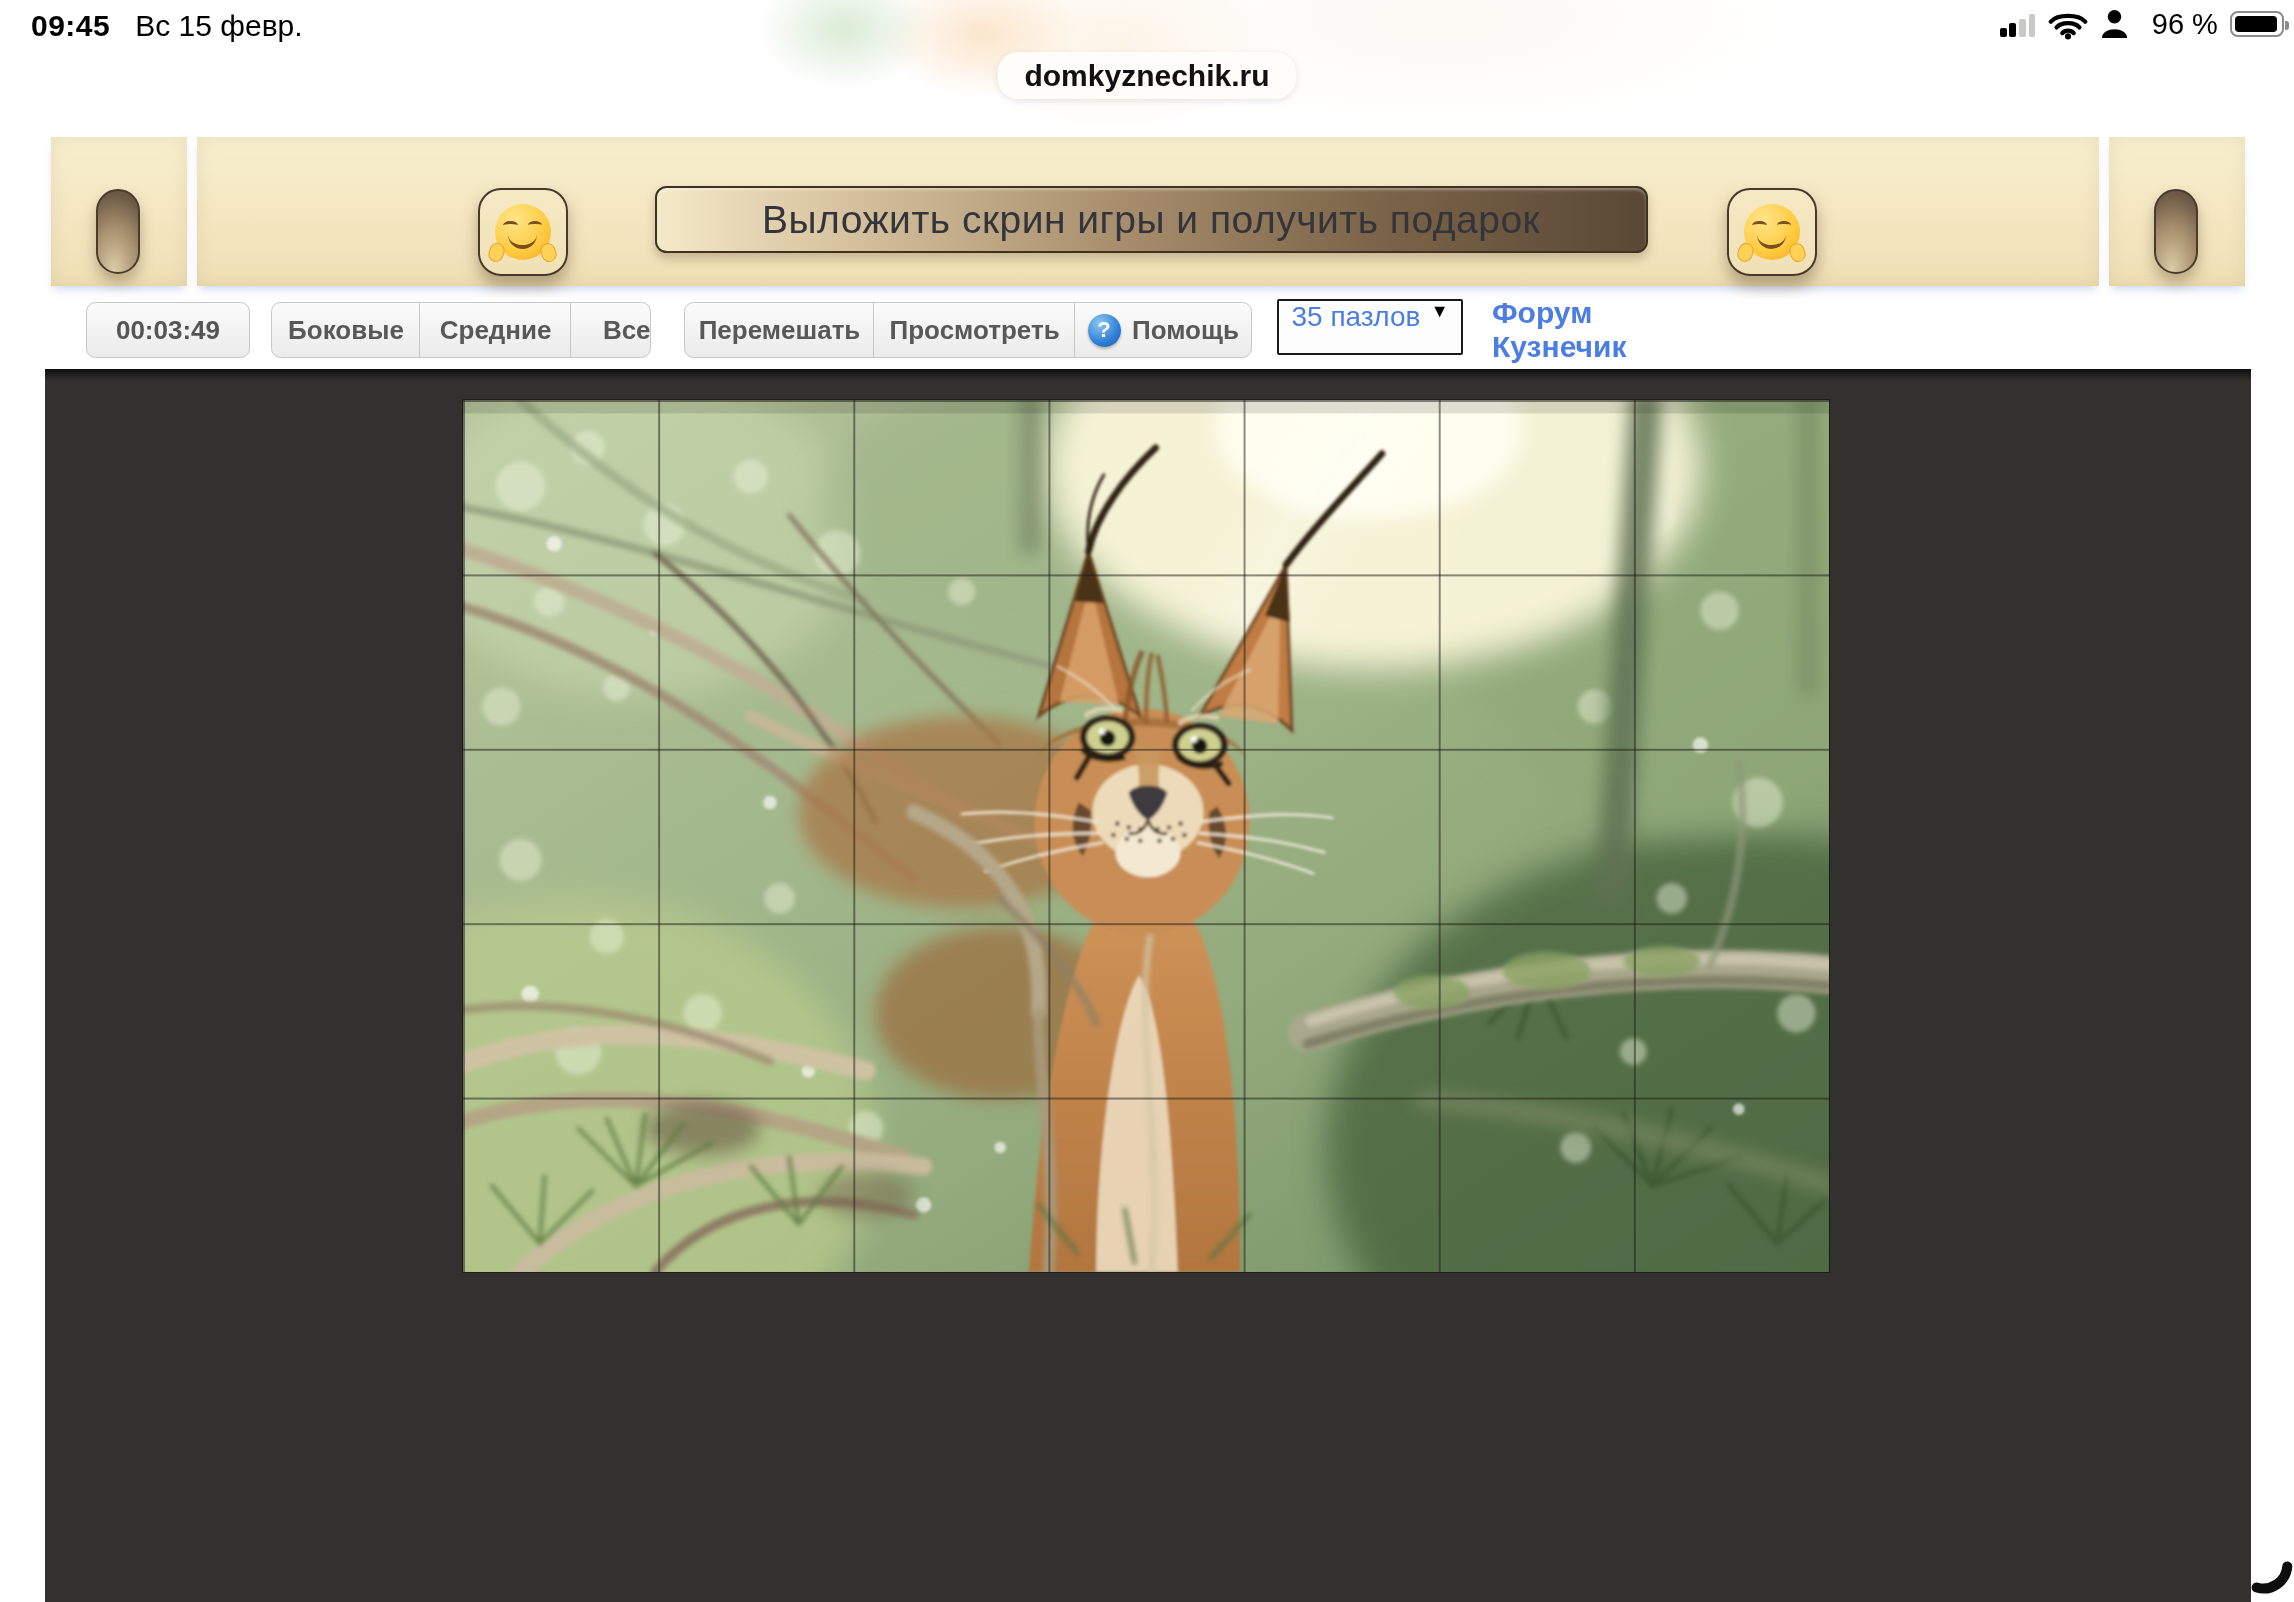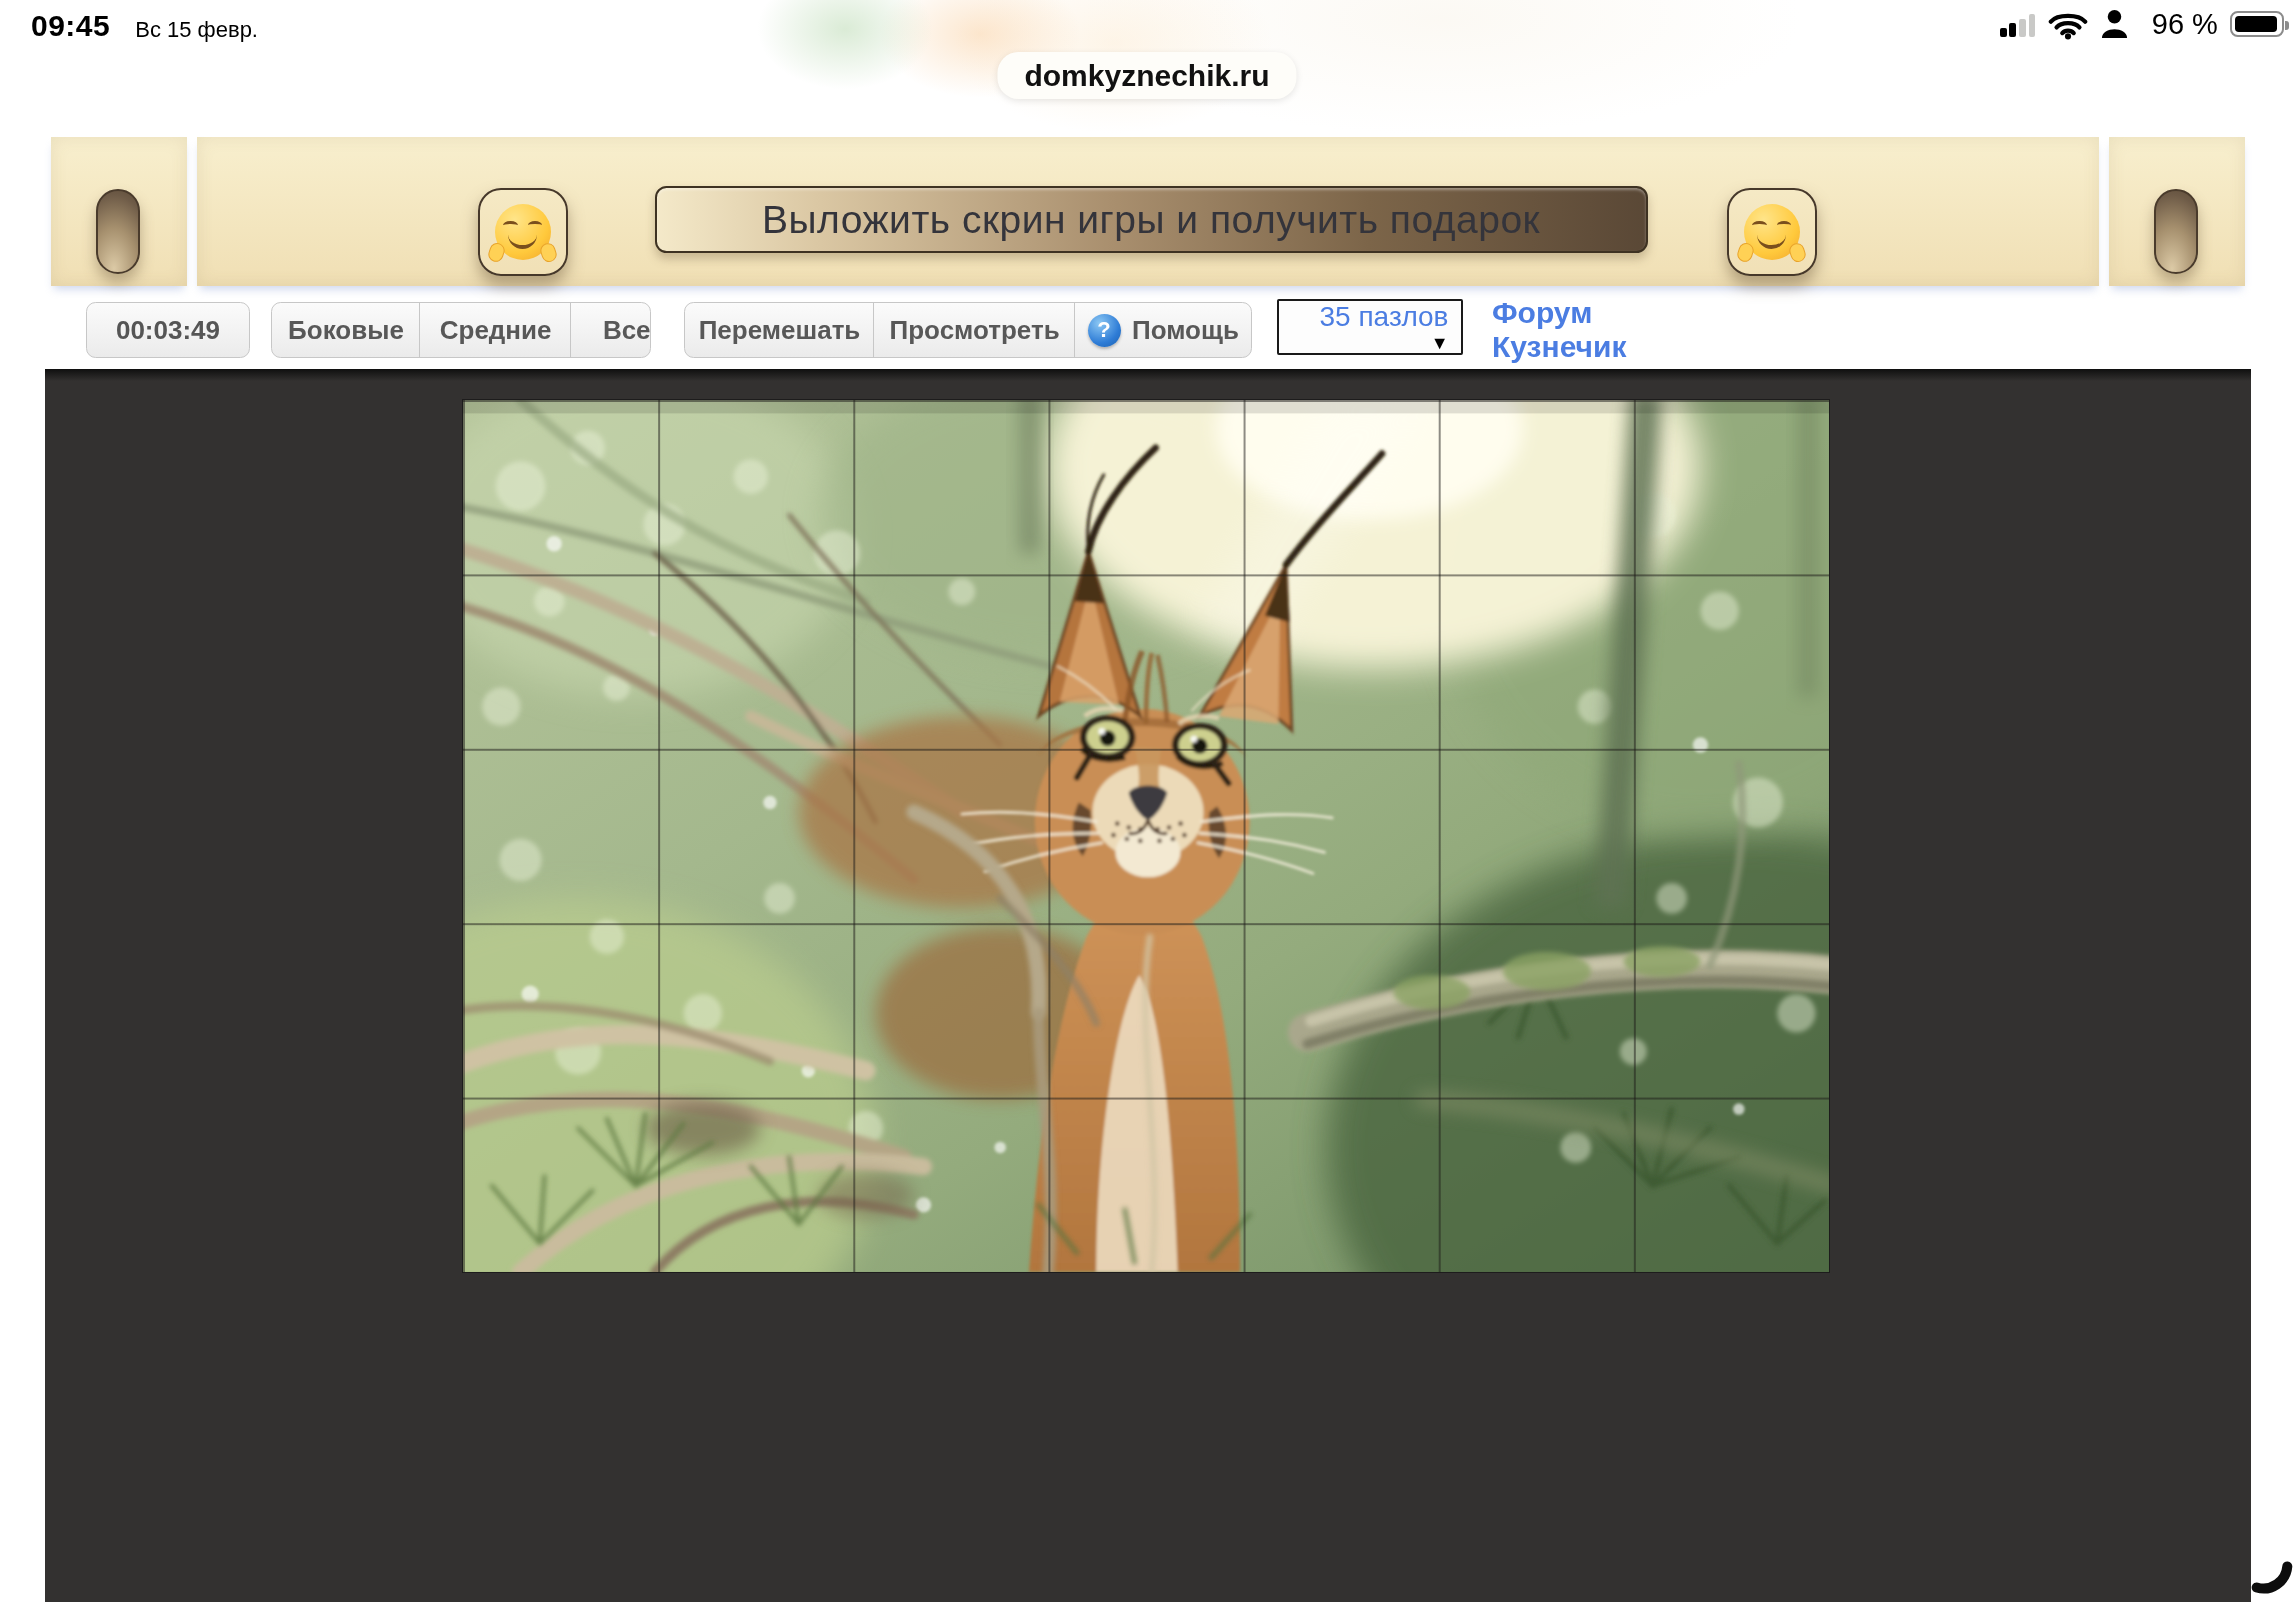--- a/index.html
+++ b/index.html
@@ -13,21 +13,21 @@
       radial-gradient(125px 86px at 845px 29px,  rgba(188,219,180,.55), transparent 70%),
       radial-gradient(144px 91px at 980px 34px, rgba(250,214,173,.60), transparent 70%),
       radial-gradient(221px 125px at 1114px 43px, rgba(252,236,212,.55), transparent 72%),
       radial-gradient(480px 154px at 1441px 19px, rgba(248,242,230,.45), transparent 75%);
   }
 
   
   .status-bar { position:absolute; left:0; top:0; width:2294px; height:50px; color:#000; }
   .status-left { position:absolute; left:31px; top:8.6px; display:flex; gap:25px; align-items:flex-end; }
   .status-time { font-size:30px; font-weight:700; letter-spacing:0.5px; }
-  .status-date { font-size:22px; font-weight:400; }
+  .status-date { font-size:30px; font-weight:400; }
   .status-right { position:absolute; right:9.6px; top:7.7px; display:flex; align-items:center; gap:12.5px; }
   .cell-bars { display:flex; align-items:flex-end; gap:2.9px; height:25px; }
   .cell-bars i { display:block; width:6.7px; border-radius:1.9px; background:#000; }
   .cell-bars i:nth-child(1){height:8.6px;} .cell-bars i:nth-child(2){height:13.4px;}
   .cell-bars i:nth-child(3){height:18px;background:#c9c9c7;}
   .cell-bars i:nth-child(4){height:23px;background:#c9c9c7;}
   .battery-num { font-size:29px; font-weight:400; margin-left:10px; }
   .battery { position:relative; width:54px; height:26px; border:2.4px solid #8c8c8c; border-radius:7.7px; }
   .battery .lvl { position:absolute; left:2.9px; top:2.9px; bottom:2.9px; width:42px; background:#000; border-radius:3.8px; }
   .battery .nub { position:absolute; right:-6.7px; top:7.7px; width:3.8px; height:9.6px; background:#8c8c8c; border-radius:0 2.9px 2.9px 0; }
@@ -86,22 +86,22 @@
   .group-filters { left:271px; }
   .group-actions { left:684px; }
   .w-bokovye{width:150px;} .w-srednie{width:153px;} .w-vse{width:81px;padding-left:32px;}
   .w-shuffle{width:191px;} .w-preview{width:203px;} .w-help{width:178px;}
   .help-ico { width:33px; height:33px; border-radius:50%; margin-right:11.5px;
     background:radial-gradient(circle at 35% 28%, #8cc8f4, #2e7cd6 62%, #1b5fae);
     color:#fff; font-size:22px; font-weight:700; display:flex; align-items:center; justify-content:center;
     box-shadow:0 1.9px 2.9px rgba(0,0,0,.25); }
   .puz-select { position:absolute; left:1277px; top:299px; width:186px; height:56px;
     background:#fdfdfd; border:2.9px solid #1a1a1a; border-radius:1.9px;
-    display:flex; align-items:flex-end; justify-content:space-between; padding:0 12.5px;
-    font-size:28px; color:#4b7de2;flex-direction:column; }
+    display:flex; align-items:flex-start; justify-content:space-between; padding:0 12.5px;
+    font-size:28px; color:#4b7de2; }
   .puz-select .arrow { color:#000; font-size:18px; }
   .forum-link { position:absolute; left:1492px; top:302px; height:56px; display:flex; align-items:center;
     color:#4b7de2; font-size:30px; font-weight:700; }
 
   
   .board { position:absolute; left:45px; top:369px; width:2206px; height:1234px; background:#333130; }
   .board::before { content:""; position:absolute; left:0; top:0; right:0; height:11.5px;
     background:linear-gradient(#0f0f0f, rgba(15,15,15,0)); }
   .puzzle { position:absolute; left:417px; top:30px; width:1368px; height:874px;
     border:1.9px solid rgba(15,15,15,.6); }

